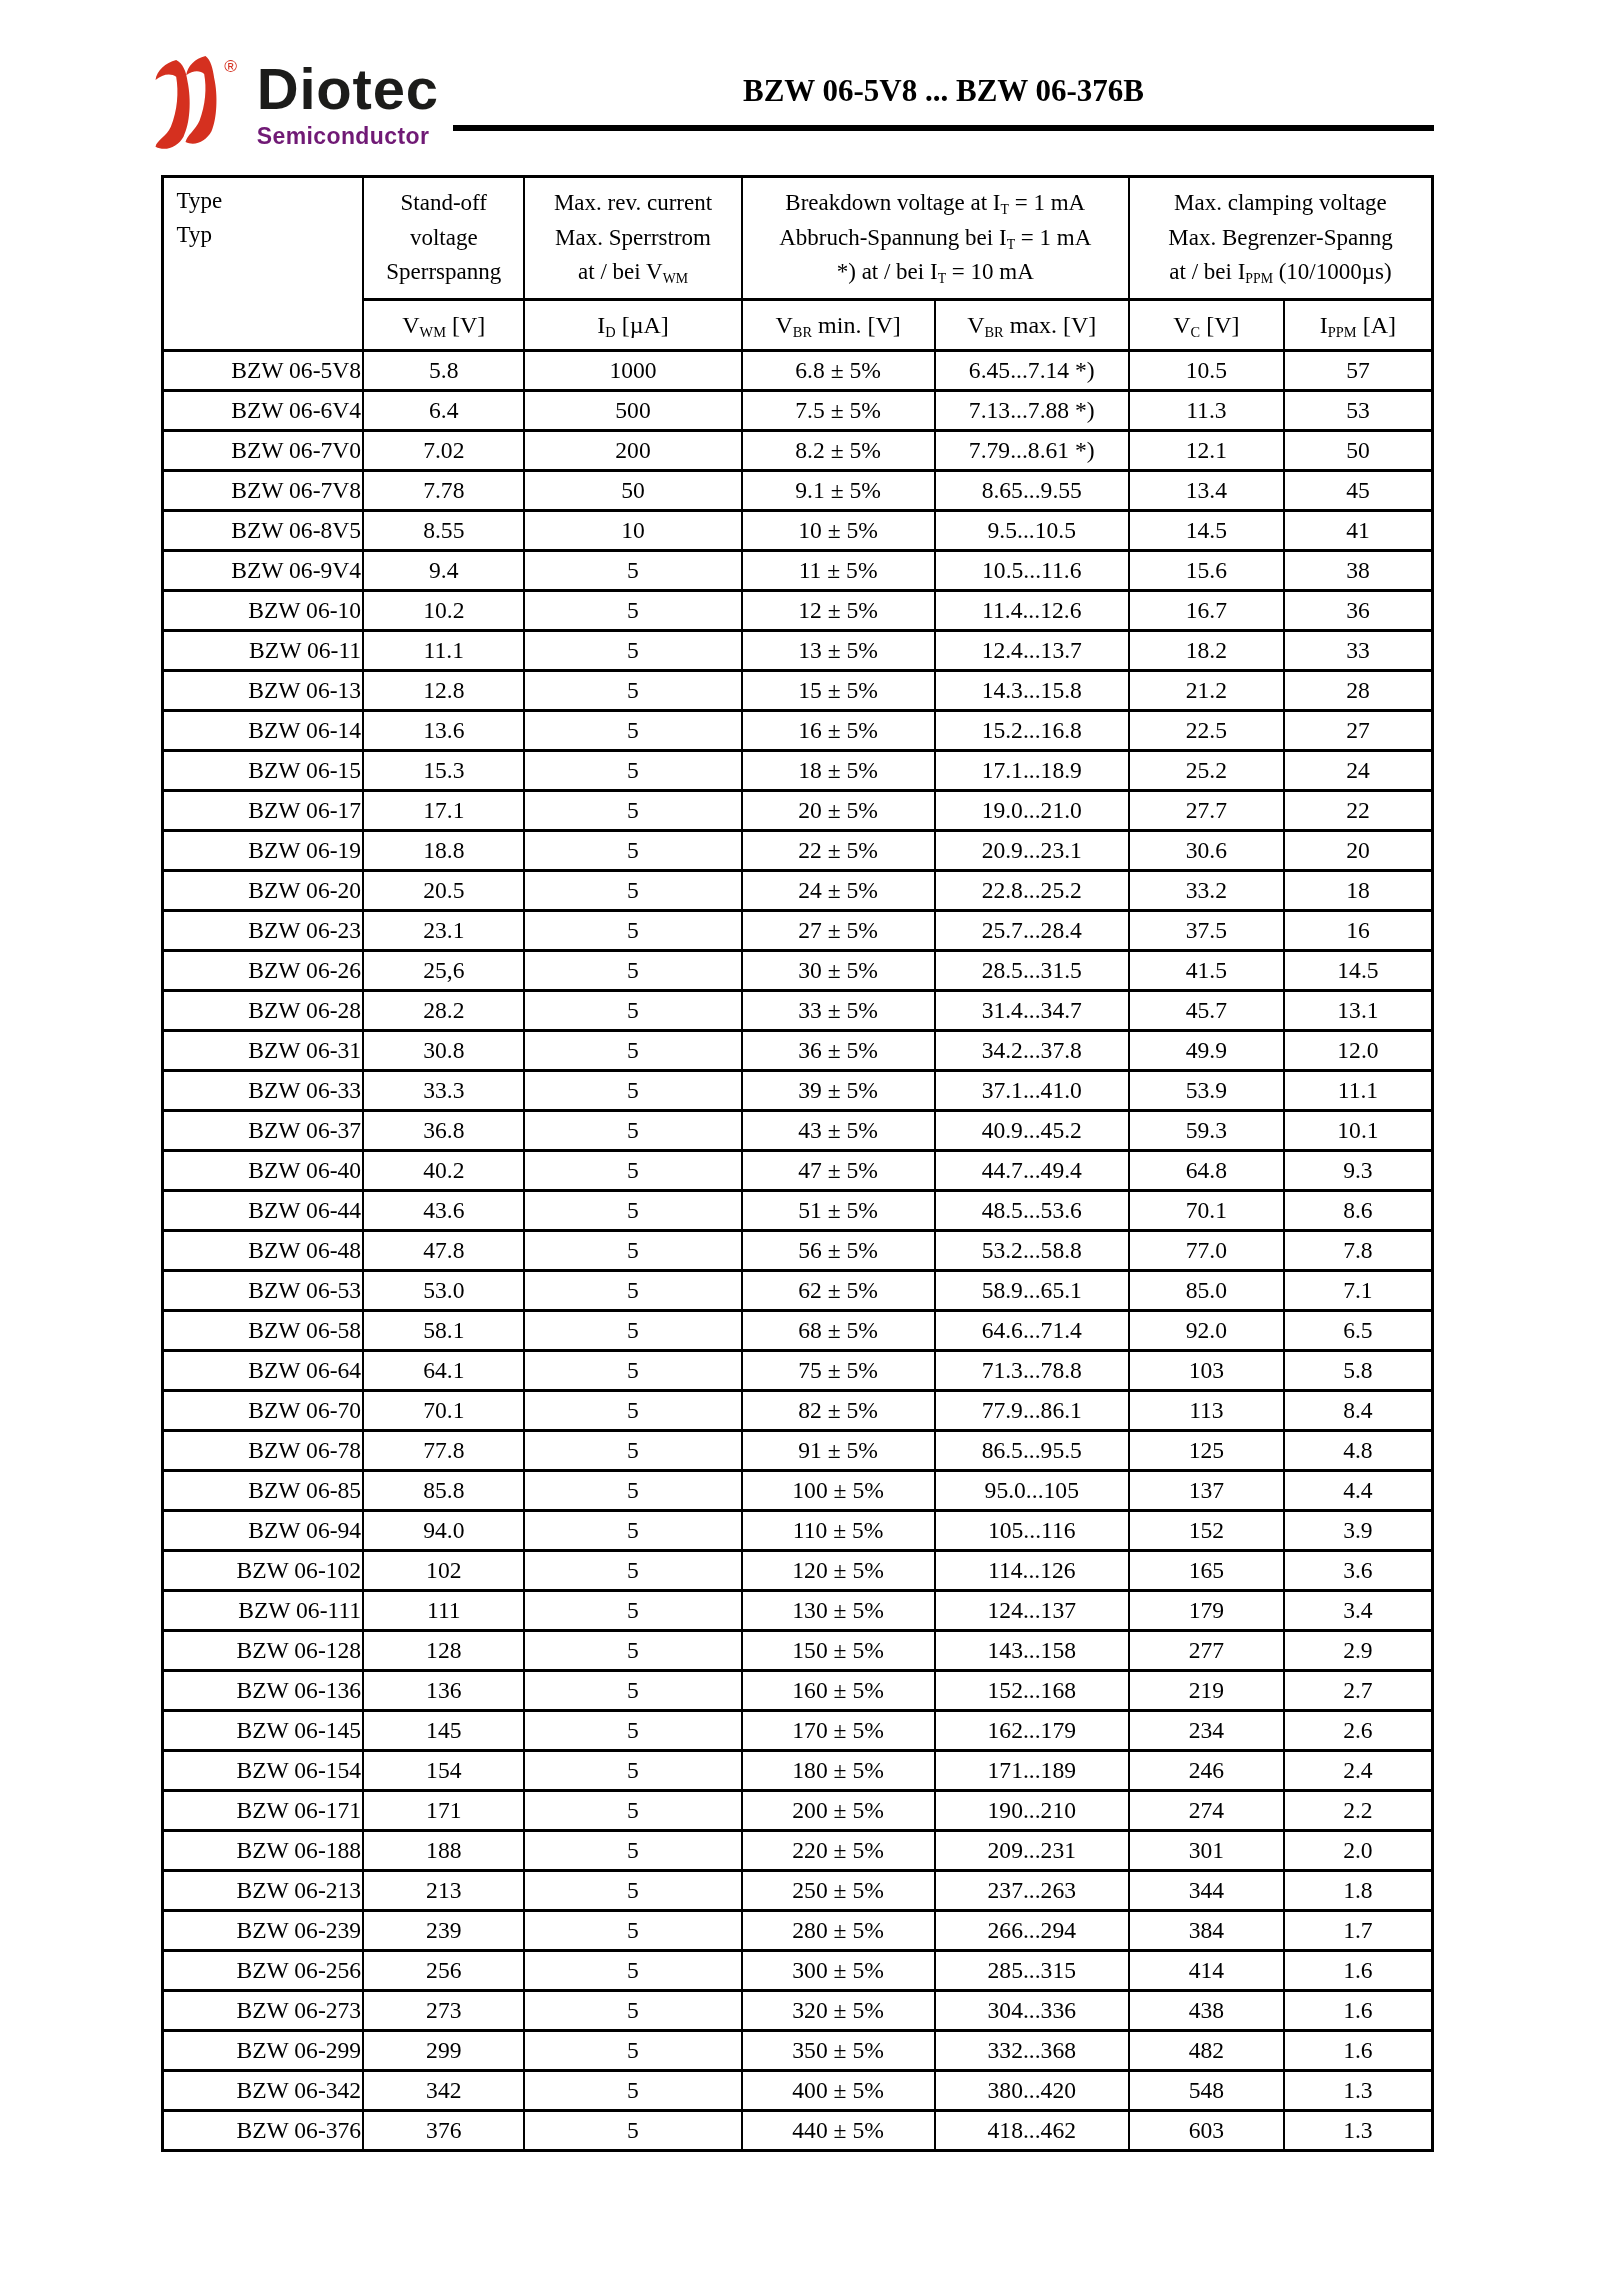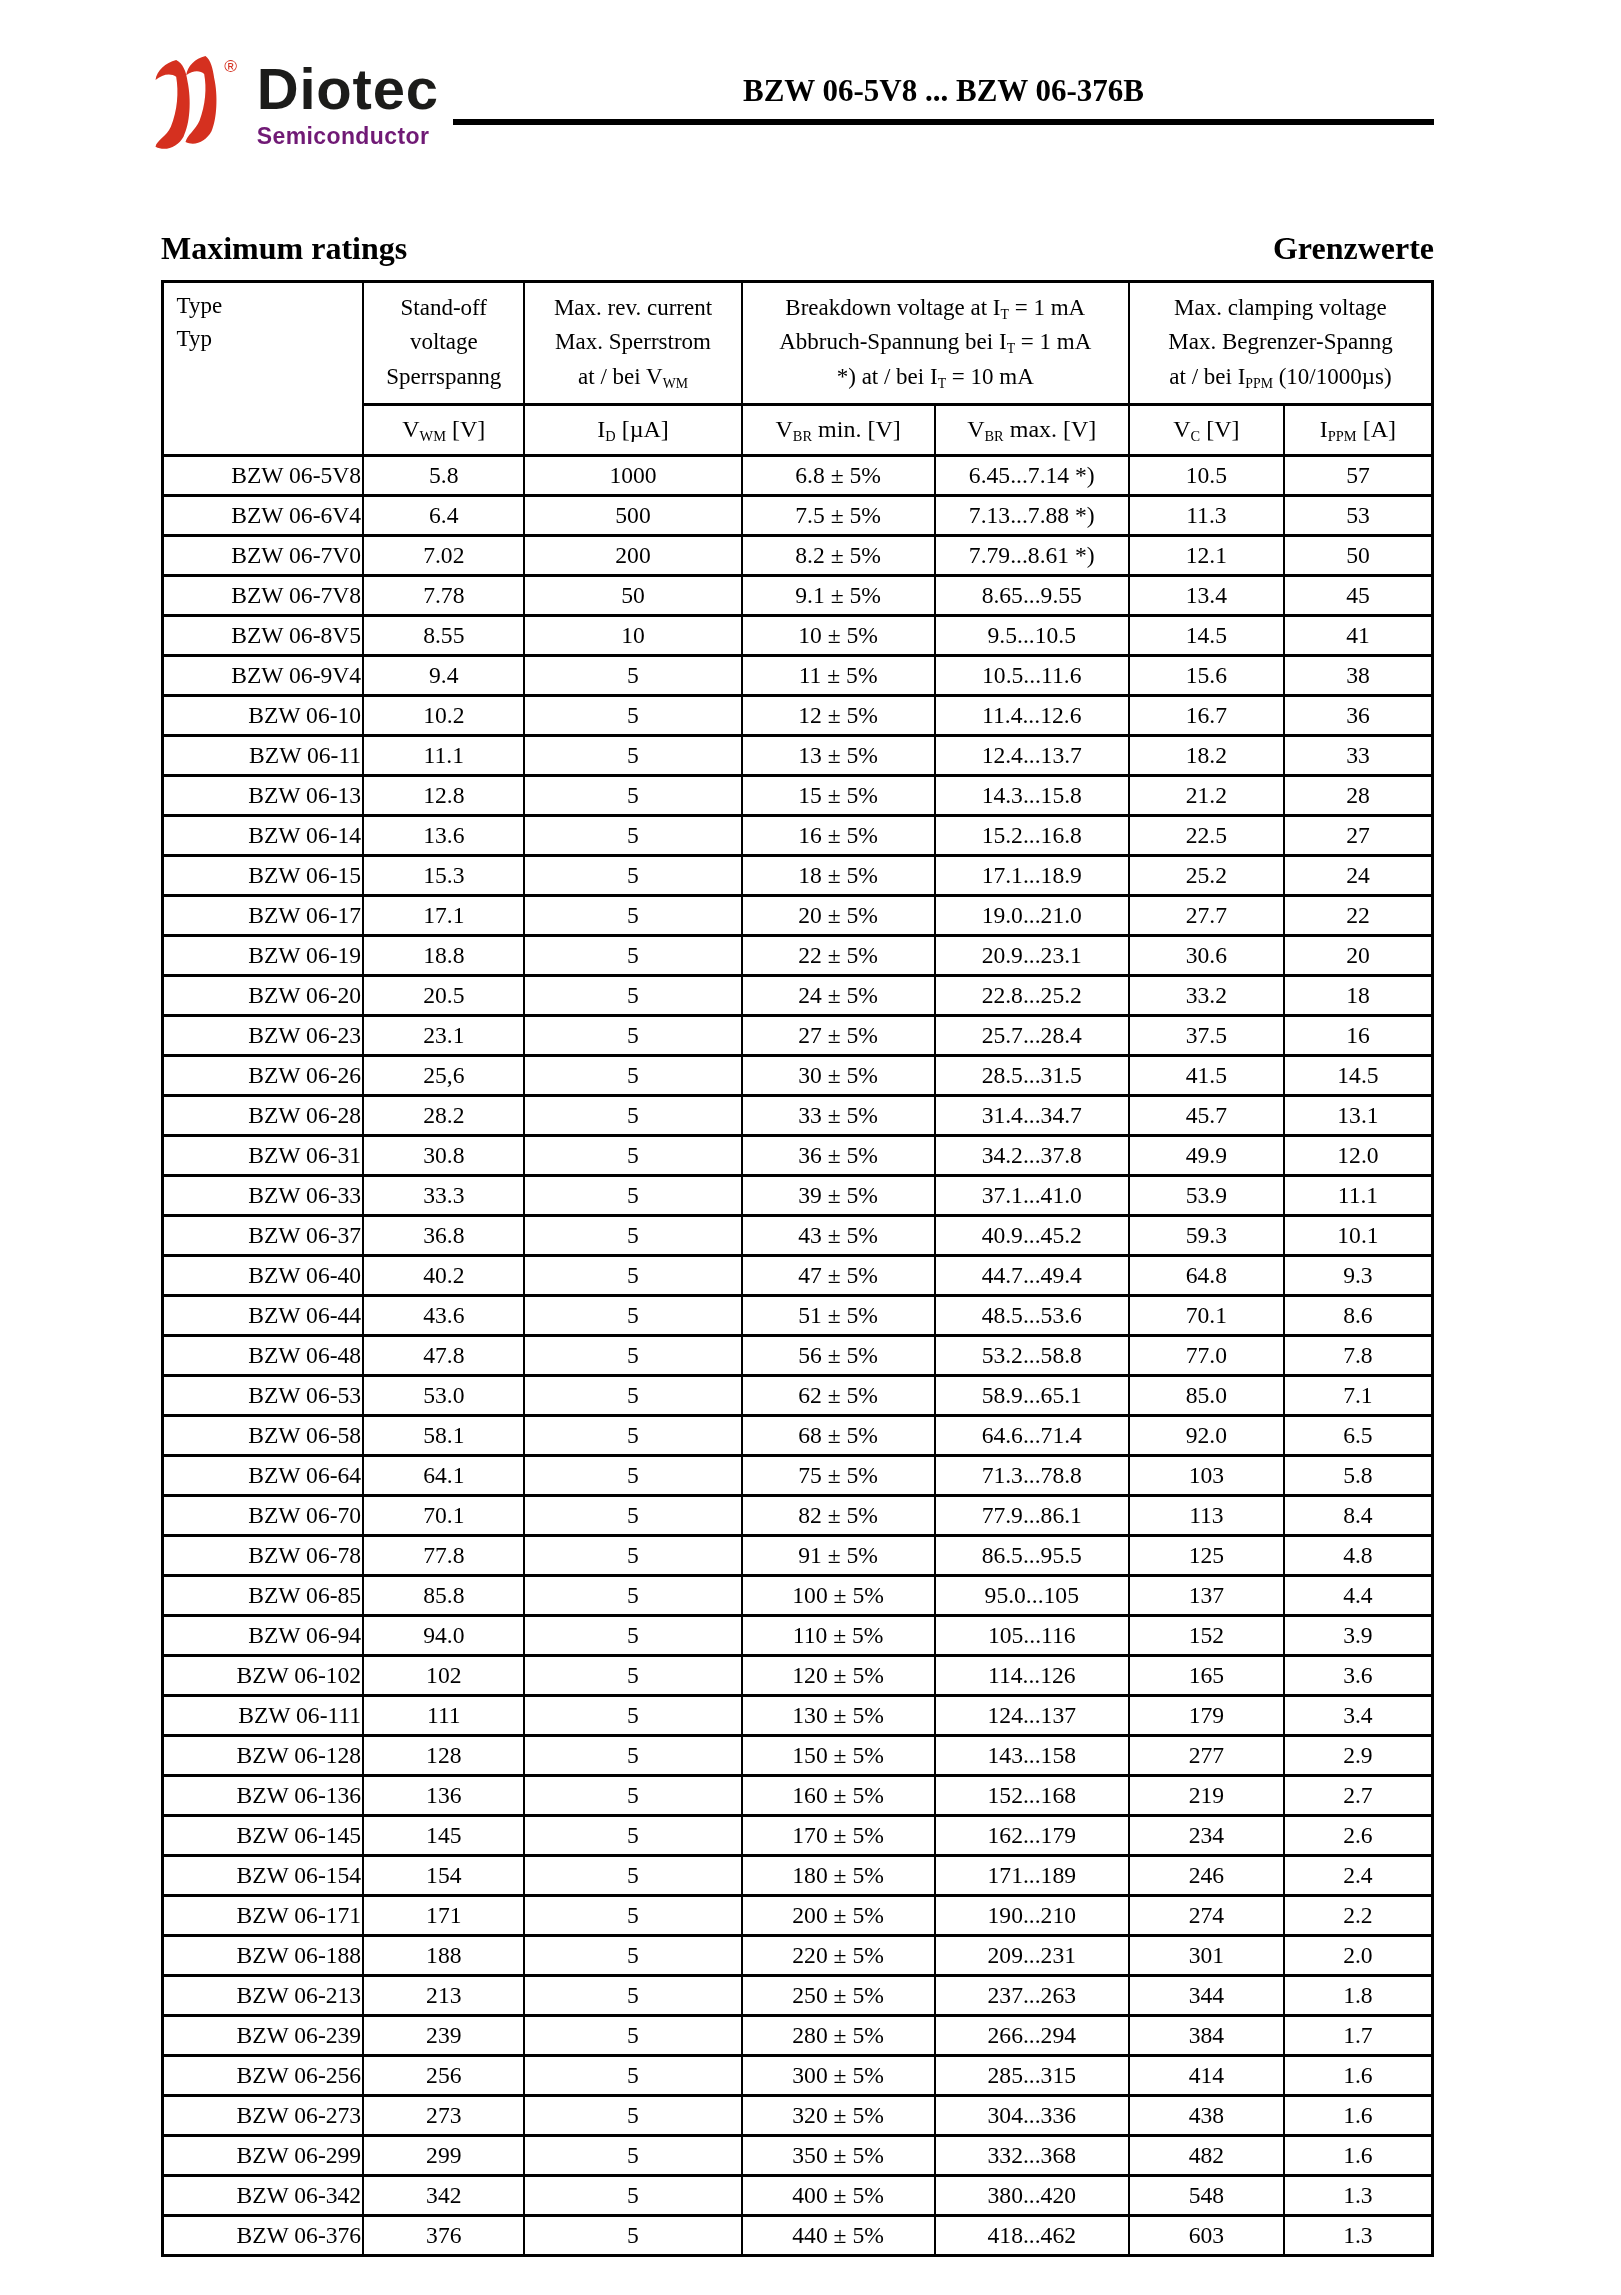--- a/index.html
+++ b/index.html
@@ -26,21 +26,21 @@
     font-weight:bold; font-size:58px; line-height:1; letter-spacing:0.8px; color:#1c1c1a;
   }
   .brand-sub {
     font-family:"Liberation Sans","DejaVu Sans",sans-serif;
     font-weight:bold; font-size:23px; margin-top:5.5px; letter-spacing:0.4px; color:#701a75;
   }
   .title-area { position:absolute; left:292px; right:0; top:23.6px; }
   .doc-title {
     display:block; text-align:center;
     font-size:31px; font-weight:bold; letter-spacing:0;
-    padding-bottom:10px;
+    padding-bottom:16px;
     border-bottom:6.3px solid #000;
   }
 
   
   .section-titles {
     display:flex; justify-content:space-between; align-items:baseline;
     margin:55px 0 12.6px 0;
     font-weight:bold; font-size:32px;
   }
 
@@ -91,24 +91,20 @@
       <div class="brand-text">
         <div class="brand-name">Diotec</div>
         <div class="brand-sub">Semiconductor</div>
       </div>
     </div>
     <div class="title-area">
       <span class="doc-title">BZW 06-5V8 ... BZW 06-376B</span>
     </div>
   </header>
 
-  <div class="section-titles">
-    <span>Maximum ratings</span>
-    <span>Grenzwerte</span>
-  </div>
 
   <table class="ratings">
     <colgroup>
       <col style="width:15.8%">
         <col style="width:12.7%">
         <col style="width:17.1%">
       <col style="width:15.2%">
         <col style="width:15.3%">
         <col style="width:12.2%">
         <col style="width:11.7%">

